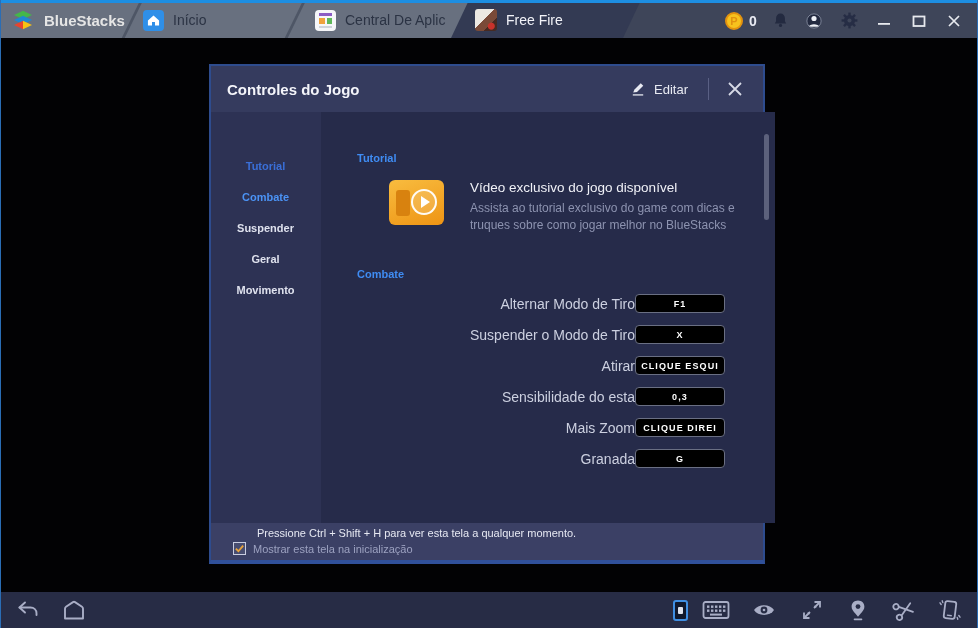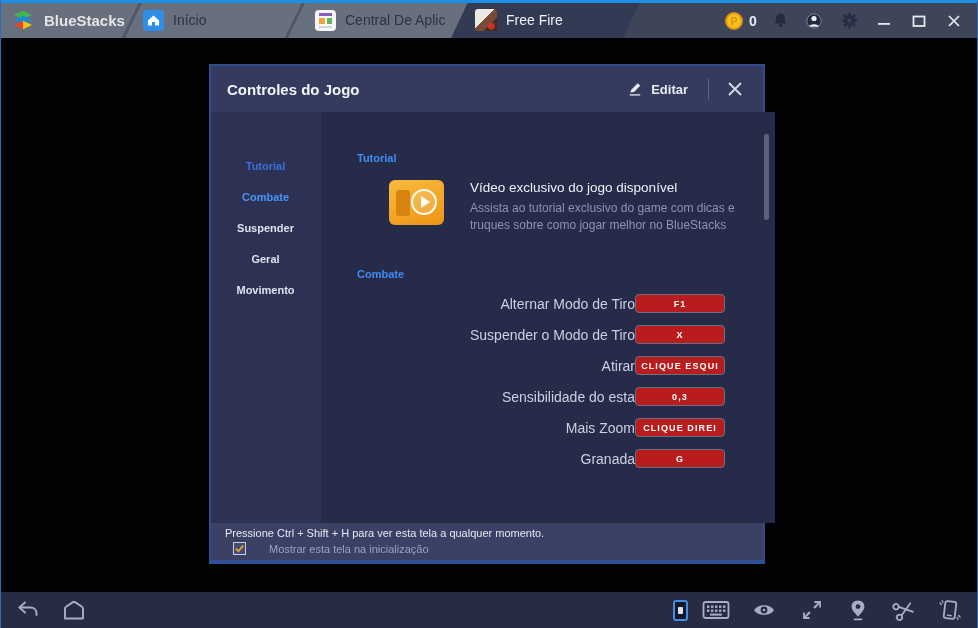--- a/index.html
+++ b/index.html
@@ -27,21 +27,21 @@
   .tb-btn{position:absolute;top:3px;height:35px;width:30px;display:flex;align-items:center;justify-content:center;cursor:pointer;}
   .coin{width:18px;height:18px;border-radius:50%;background:#f7c21d;border:2px solid #e2920f;
         display:flex;align-items:center;justify-content:center;font-size:11px;font-weight:bold;color:#e2920f;}
   .points{position:absolute;top:3px;height:35px;display:flex;align-items:center;font-size:14px;font-weight:bold;color:#e9ebf3;}
   
   .stage{position:absolute;top:38px;left:0;right:0;bottom:36px;background:#020204;}
   .dialog{position:absolute;left:208px;top:26px;width:556px;height:500px;
           border:2px solid #2e4c8e;border-bottom:4px solid #30509a;background:#262b4a;display:flex;flex-direction:column;}
   .dlg-header{height:46px;background:#353b5e;display:flex;align-items:center;padding:0 16px;flex:none;}
   .dlg-title{font-size:15px;font-weight:bold;color:#f4f5fa;flex:1;}
-  .dlg-edit{display:flex;align-items:center;gap:8px;color:#e8eaf2;font-size:13px;cursor:pointer;padding:4px 6px;font-weight:bold;}
+  .dlg-edit{display:flex;align-items:center;gap:8px;color:#e8eaf2;font-size:13px;cursor:pointer;padding:4px 6px;}
   .dlg-hdr-sep{width:1px;height:22px;background:#5a6084;margin:0 14px;}
   .dlg-close{width:24px;height:24px;display:flex;align-items:center;justify-content:center;cursor:pointer;}
   .dlg-body{flex:1;display:flex;min-height:0;}
   .sidebar{width:110px;background:#2d3254;border-right:1px solid #20254000;padding-top:38px;flex:none;}
   .side-item{height:31px;display:flex;align-items:center;justify-content:center;
              font-size:11px;font-weight:bold;color:#dfe2ee;cursor:pointer;}
   .side-item.dimblue{color:#3a6fd8;}
   .side-item.active{color:#4b93f5;}
   .content{position:relative;flex:1;background:#262b4a;padding:40px 0 0 36px;}
   .sec-heading{font-size:11px;font-weight:bold;color:#3f8cf3;margin:0 0 16px 0;}
@@ -50,27 +50,27 @@
          background:linear-gradient(160deg,#f8bc3f,#ee9414);}
   .thumb .sil{position:absolute;left:7px;top:10px;width:14px;height:26px;border-radius:3px;background:#d8820f;}
   .thumb .ring{position:absolute;right:7px;top:9px;width:26px;height:26px;border-radius:50%;
                border:2px solid rgba(255,255,255,.95);background:rgba(255,255,255,.15);
                display:flex;align-items:center;justify-content:center;}
   .thumb .tri{width:0;height:0;border-left:9px solid #fff;border-top:6px solid transparent;border-bottom:6px solid transparent;margin-left:3px;}
   .video-title{font-size:13.5px;color:#f0f1f7;margin-bottom:5px;}
   .video-desc{font-size:12px;line-height:17px;color:#8d93b0;width:305px;}
   .bind-row{display:flex;align-items:center;height:31px;padding-right:50px;text-align:right;}
   .bind-label{flex:1;font-size:14px;color:#ccd0e0;}
-  .keycap{width:90px;height:19px;border-radius:4px;background:#b91c1c;border:1px solid #6a6f83;
+  .keycap{width:90px;height:19px;border-radius:4px;background:#000000;border:1px solid #6a6f83;
           display:flex;align-items:center;justify-content:center;flex:none;cursor:pointer;
           font-size:9px;font-weight:bold;letter-spacing:1.1px;color:#fff;white-space:nowrap;overflow:hidden;}
   .scrollbar{position:absolute;right:6px;top:22px;width:5px;height:86px;border-radius:3px;background:#5c617c;cursor:pointer;}
   .dlg-footer{flex:none;height:37px;background:#3b4065;padding:4px 0 0 14px;}
-  .hint{font-size:11px;color:#e6e8f2;}
-  .chk-row{display:flex;align-items:center;gap:23px;margin:3px 0 3px 8px;cursor:pointer;}
+  .hint{font-size:11px;color:#e6e8f2;margin-left:32px;}
+  .chk-row{display:flex;align-items:center;gap:7px;margin:3px 0 3px 8px;cursor:pointer;}
   .checkbox{width:13px;height:13px;border:1px solid #c9cde0;background:#484d70;display:flex;align-items:center;justify-content:center;}
   .chk-label{font-size:11px;color:#9ca1c0;}
   
   .bottombar{position:absolute;left:0;right:0;bottom:0;height:36px;background:#272c45;
              display:flex;align-items:center;padding:0 10px;}
   .bb-icon{width:34px;height:30px;display:flex;align-items:center;justify-content:center;cursor:pointer;color:#a9aec6;}
   .bb-left{display:flex;gap:12px;}
   .bb-right{margin-left:auto;display:flex;gap:6px;align-items:center;}
   .dockicon{width:15px;height:21px;border:2px solid #3f8fe3;border-radius:3px;background:#10182c;
             display:flex;align-items:center;justify-content:center;}

